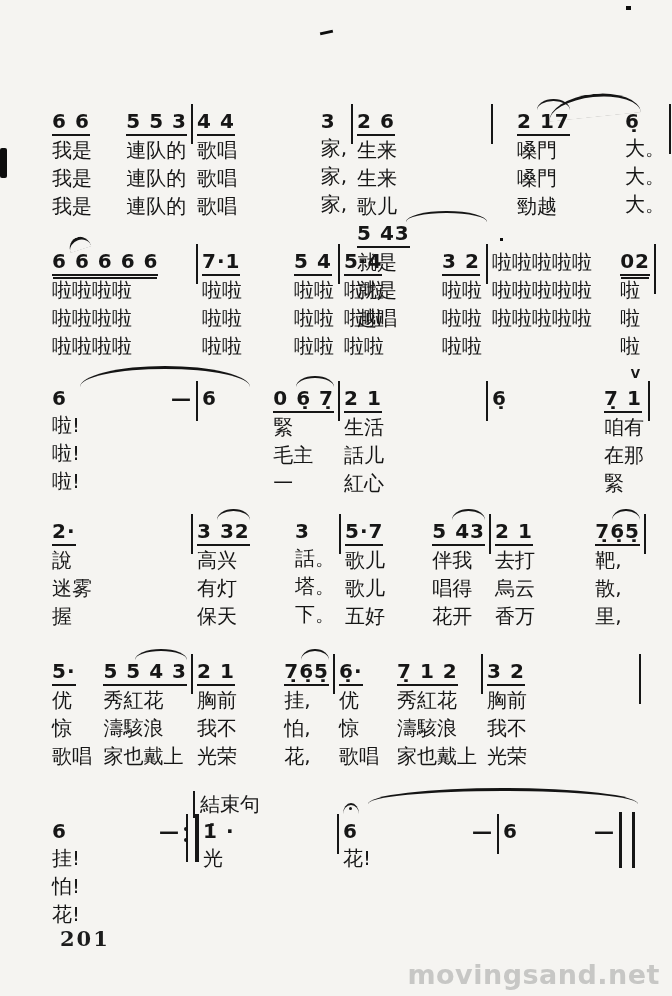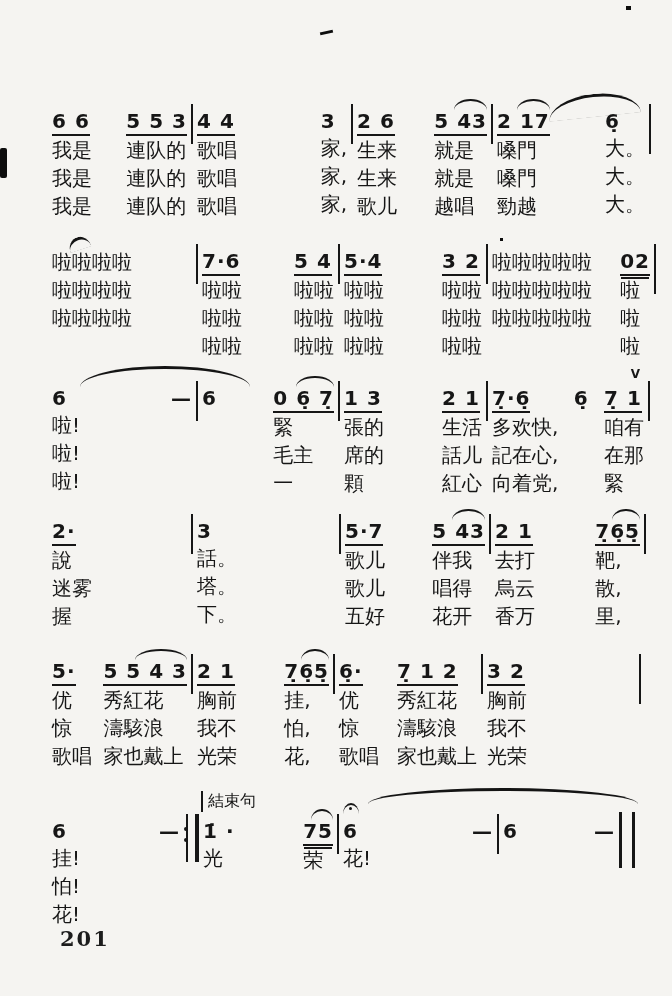--- a/index.html
+++ b/index.html
@@ -21,22 +21,22 @@
   .bar.r{width:15px;background:transparent;position:relative;height:48px;margin-top:-4px;}
   .bar.r::before{content:"";position:absolute;left:0;top:13px;width:4px;height:4px;border-radius:50%;background:#161616;box-shadow:0 11px 0 #161616;}
   .bar.r::after{content:"";position:absolute;right:0;top:0;bottom:0;width:7px;border-left:2px solid #161616;border-right:4px solid #161616;}
   .slur{position:absolute;top:-9px;right:0;width:62%;min-width:22px;height:9px;
         border-top:2px solid #161616;border-radius:50% 50% 0 0/100% 100% 0 0;}
   .slur.wide{width:150%;right:-4px;}
   .fermata{position:absolute;top:-15px;left:0;width:16px;height:9px;border-top:2px solid #161616;
            border-radius:50% 50% 0 0/100% 100% 0 0;}
   .fermata::after{content:"";position:absolute;top:2px;left:6px;width:3px;height:3px;border-radius:50%;background:#161616;}
   .breath{position:absolute;top:-18px;right:4px;font-size:12px;font-weight:700;}
-  .mlabel{position:absolute;top:-27px;left:-10px;font-size:16px;font-weight:500;
-          border-left:2px solid #161616;padding-left:5px;white-space:nowrap;margin-left:8px;}
+  .mlabel{position:absolute;top:-27px;left:-10px;font-size:20px;font-weight:500;
+          border-left:2px solid #161616;padding-left:5px;white-space:nowrap;}
   .arc{position:absolute;border-top:3px solid #141414;border-radius:50% 50% 0 0/100% 100% 0 0;}
   #arc1{left:548px;top:94px;width:92px;height:20px;transform:rotate(-6deg);}
   #arc2{left:68px;top:237px;width:22px;height:10px;transform:rotate(-18deg);}
   #arc3{left:80px;top:366px;width:170px;height:18px;}
   #arc4{left:368px;top:788px;width:270px;height:13px;}
   .blk{position:absolute;background:#0d0d0d;}
   #a1{left:0;top:148px;width:7px;height:30px;border-radius:2px;}
   #a2{left:320px;top:31px;width:13px;height:3px;transform:rotate(-12deg);}
   #a3{left:626px;top:6px;width:5px;height:4px;}
   #a4{left:500px;top:238px;width:3px;height:3px;}
@@ -74,65 +74,66 @@
             <div class="lyr">歌唱</div>
           </div>
           <div class="beat">
             <div class="score">3</div>
             <div class="lyr">家,</div>
             <div class="lyr">家,</div>
             <div class="lyr">家,</div>
           </div>
         </div>
         <div class="bar s"></div>
-        <div class="measure" style="width: 130px;">
+        <div class="measure" style="width: 130px; flex-direction: column;">
           <div class="beat">
             <div class="score u1">2 6</div>
             <div class="lyr">生来</div>
             <div class="lyr">生来</div>
             <div class="lyr">歌儿</div>
           </div>
           <div class="beat">
             <div class="slur"></div>
             <div class="score u1">5 43</div>
             <div class="lyr">就是</div>
             <div class="lyr">就是</div>
             <div class="lyr">越唱</div>
           </div>
         </div>
         <div class="bar s"></div>
-        <div class="measure" style="width: 148px;">
+        <div class="measure" style="width: 148px; margin-left: 20px;">
           <div class="beat">
             <div class="slur"></div>
             <div class="score u1">2 17</div>
             <div class="lyr">嗓門</div>
             <div class="lyr">嗓門</div>
             <div class="lyr">勁越</div>
           </div>
           <div class="beat">
             <div class="score">6̣</div>
             <div class="lyr">大。</div>
             <div class="lyr">大。</div>
             <div class="lyr">大。</div>
           </div>
         </div>
         <div class="bar t"></div>
       </div>
       <div class="system" style="top: 248px;">
         <div class="measure" style="width: 140px;">
           <div class="beat">
+            <div class="score u2">6 6 6 6 6</div>
             <div class="lyr">啦啦啦啦</div>
             <div class="lyr">啦啦啦啦</div>
             <div class="lyr">啦啦啦啦</div>
           </div>
         </div>
         <div class="bar s"></div>
         <div class="measure" style="width: 132px;">
           <div class="beat">
-            <div class="score u1">7·6</div>
+            <div class="score u1">7·1</div>
             <div class="lyr">啦啦</div>
             <div class="lyr">啦啦</div>
             <div class="lyr">啦啦</div>
           </div>
           <div class="beat">
             <div class="score u1">5 4</div>
             <div class="lyr">啦啦</div>
             <div class="lyr">啦啦</div>
             <div class="lyr">啦啦</div>
           </div>
@@ -195,40 +196,28 @@
             <div class="slur"></div>
             <div class="score u1">0 6̣ 7̣</div>
             <div class="lyr">緊</div>
             <div class="lyr">毛主</div>
             <div class="lyr">一</div>
           </div>
         </div>
         <div class="bar s"></div>
         <div class="measure" style="width: 138px;">
           <div class="beat">
-            <div class="score u1">1 3</div>
-            <div class="lyr">張的</div>
-            <div class="lyr">席的</div>
-            <div class="lyr">顆</div>
-          </div>
-          <div class="beat">
             <div class="score u1">2 1</div>
             <div class="lyr">生活</div>
             <div class="lyr">話儿</div>
             <div class="lyr">紅心</div>
           </div>
         </div>
         <div class="bar s"></div>
         <div class="measure" style="width: 152px;">
-          <div class="beat">
-            <div class="score u1">7̣·6̣</div>
-            <div class="lyr">多欢快,</div>
-            <div class="lyr">記在心,</div>
-            <div class="lyr">向着党,</div>
-          </div>
           <div class="beat">
             <div class="score">6̣</div>
             <div class="lyr"></div>
             <div class="lyr"></div>
             <div class="lyr"></div>
           </div>
           <div class="beat">
             <div class="breath">V</div>
             <div class="score u1">7̣ 1</div>
             <div class="lyr">咱有</div>
@@ -243,20 +232,27 @@
           <div class="beat">
             <div class="score u1">2·</div>
             <div class="lyr">說</div>
             <div class="lyr">迷雾</div>
             <div class="lyr">握</div>
           </div>
         </div>
         <div class="bar s"></div>
         <div class="measure" style="width: 138px;">
           <div class="beat">
+            <div class="slur"></div>
+            <div class="score u1">3 32</div>
+            <div class="lyr">高兴</div>
+            <div class="lyr">有灯</div>
+            <div class="lyr">保天</div>
+          </div>
+          <div class="beat">
             <div class="score">3</div>
             <div class="lyr">話。</div>
             <div class="lyr">塔。</div>
             <div class="lyr">下。</div>
           </div>
         </div>
         <div class="bar s"></div>
         <div class="measure" style="width: 140px;">
           <div class="beat">
             <div class="score u1">5·7</div>
@@ -362,27 +358,20 @@
             <div class="lyr"></div>
             <div class="lyr"></div>
           </div>
         </div>
         <div class="bar r"></div>
         <div class="measure" style="width: 130px;">
           <div class="mlabel">結束句</div>
           <div class="beat">
             <div class="score">1̇ ·</div>
             <div class="lyr">光</div>
-            <div class="lyr"></div>
-            <div class="lyr"></div>
-          </div>
-          <div class="beat">
-            <div class="slur"></div>
-            <div class="score u2">75</div>
-            <div class="lyr">荣</div>
             <div class="lyr"></div>
             <div class="lyr"></div>
           </div>
         </div>
         <div class="bar s"></div>
         <div class="measure" style="width: 150px;">
           <div class="beat">
             <div class="fermata"></div>
             <div class="score">6</div>
             <div class="lyr">花!</div>
@@ -419,13 +408,14 @@
   <div class="arc" id="arc2"></div>
   <div class="arc" id="arc3"></div>
   <div class="arc" id="arc4"></div>
 
   <div class="blk" id="a1"></div>
   <div class="blk" id="a2"></div>
   <div class="blk" id="a3"></div>
   <div class="blk" id="a4"></div>
 
   <div class="pagenum">201</div>
+  <div class="watermark">movingsand.net</div>
 </div>
 
 </body></html>

